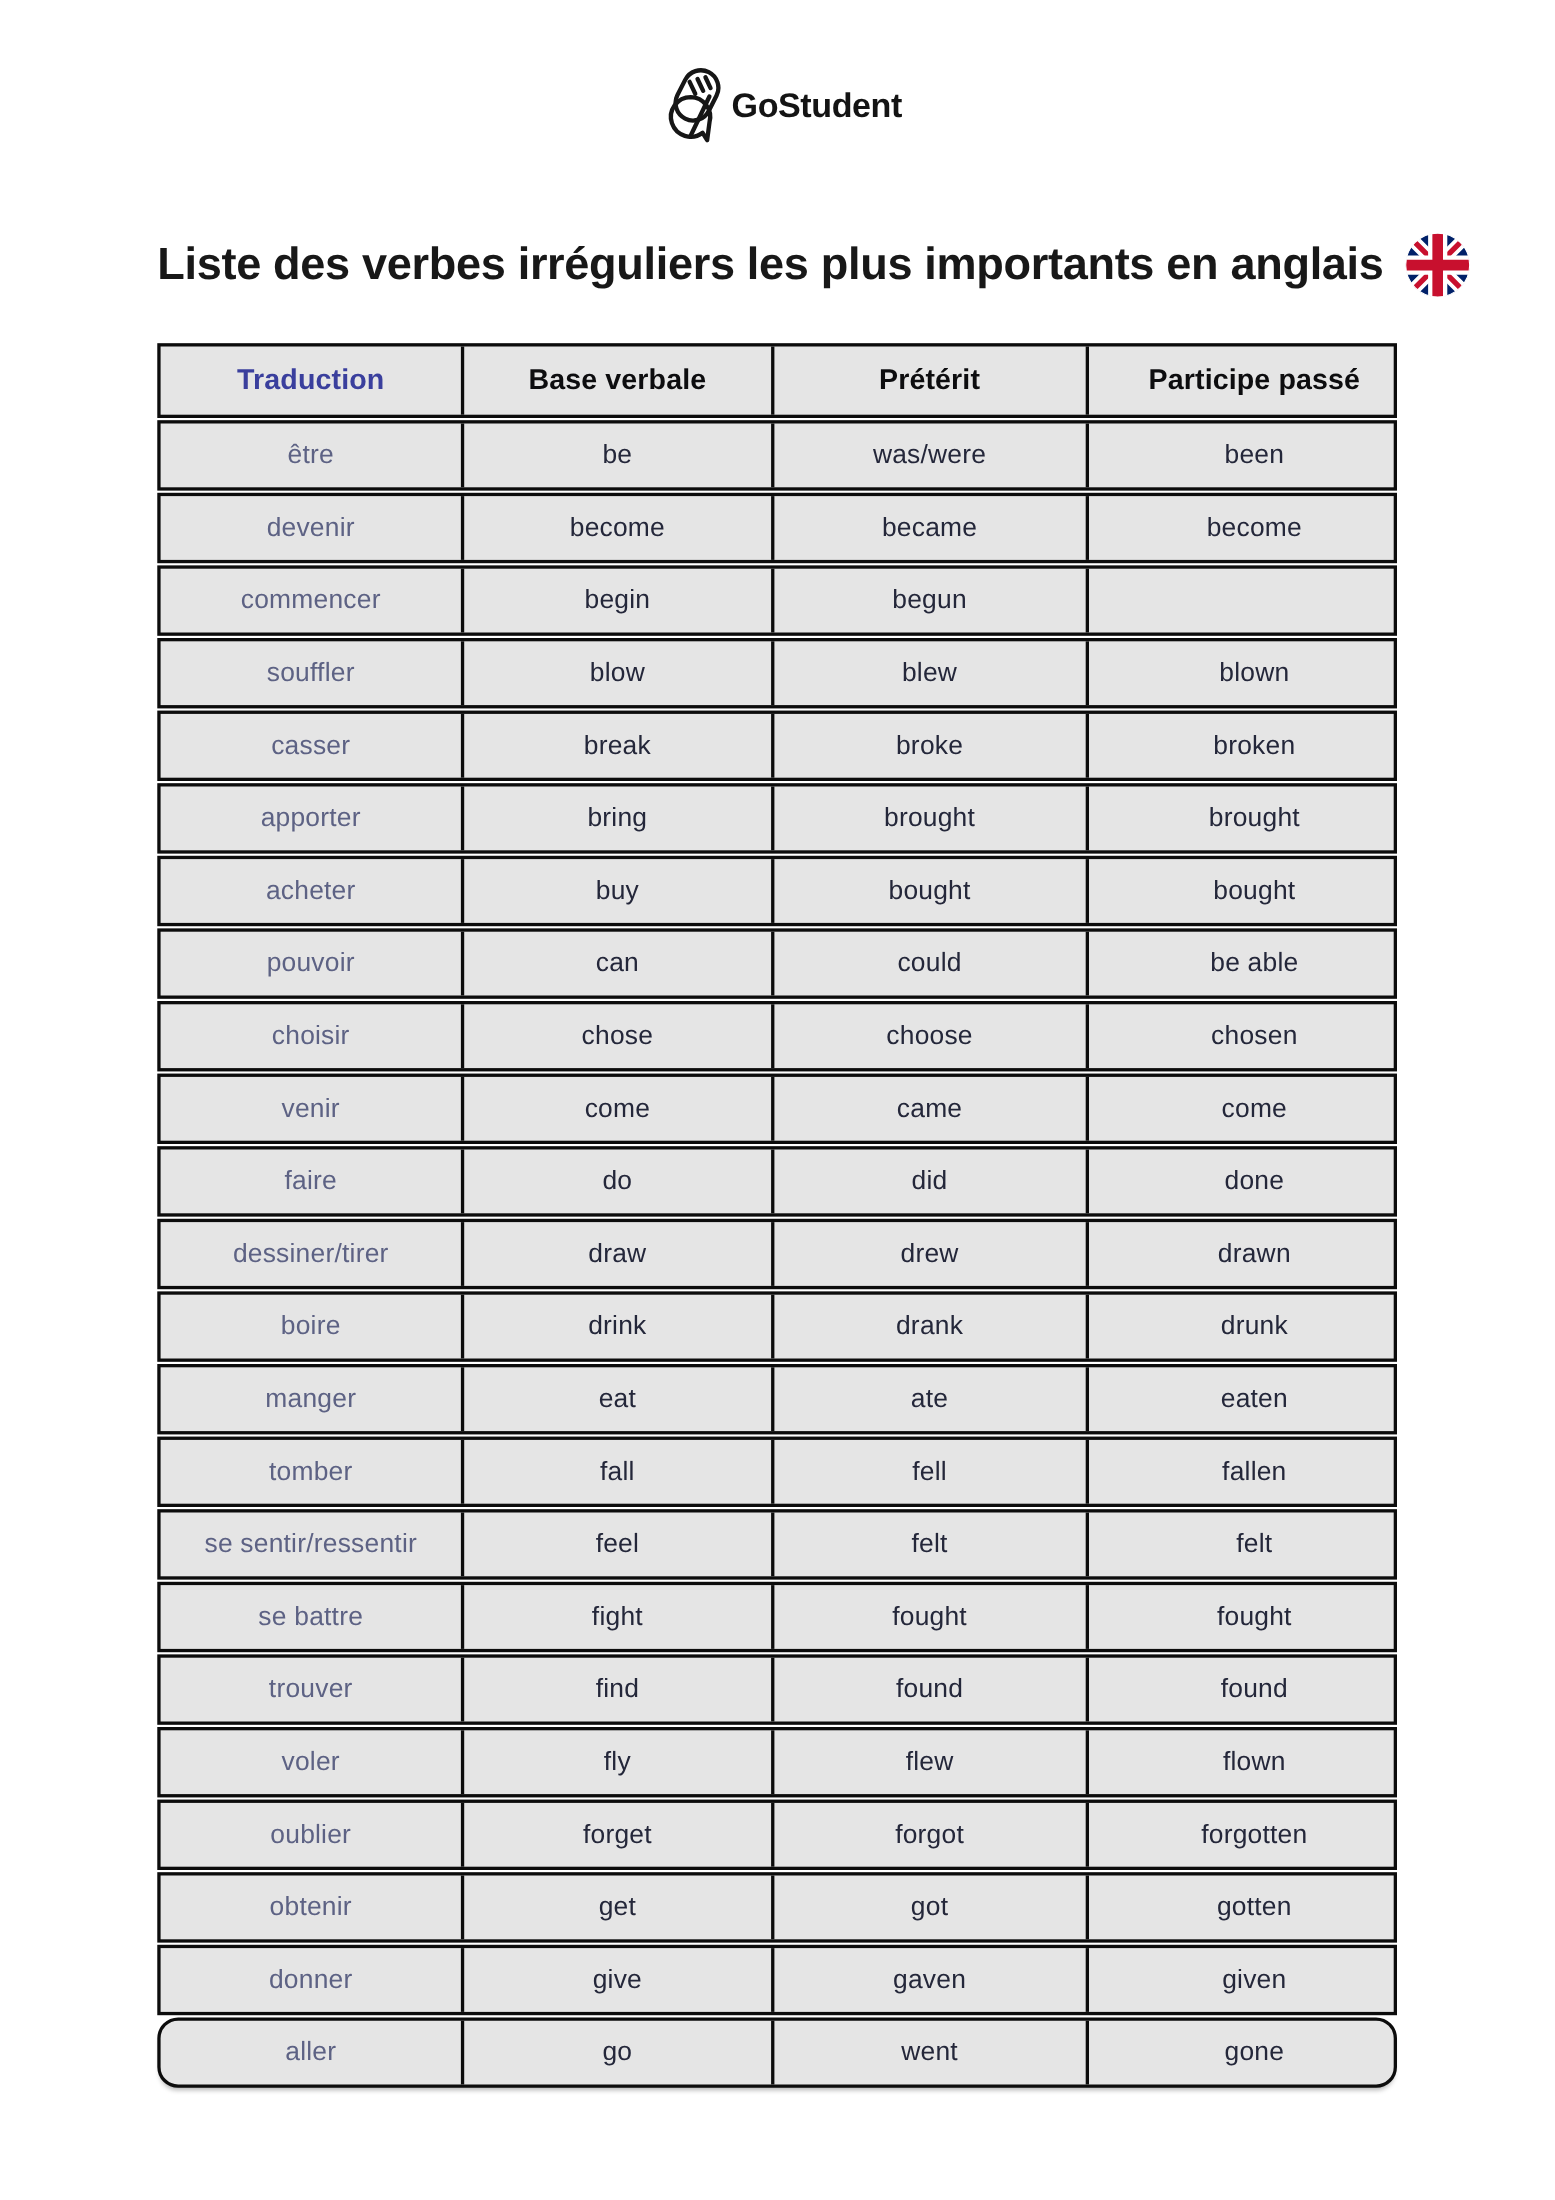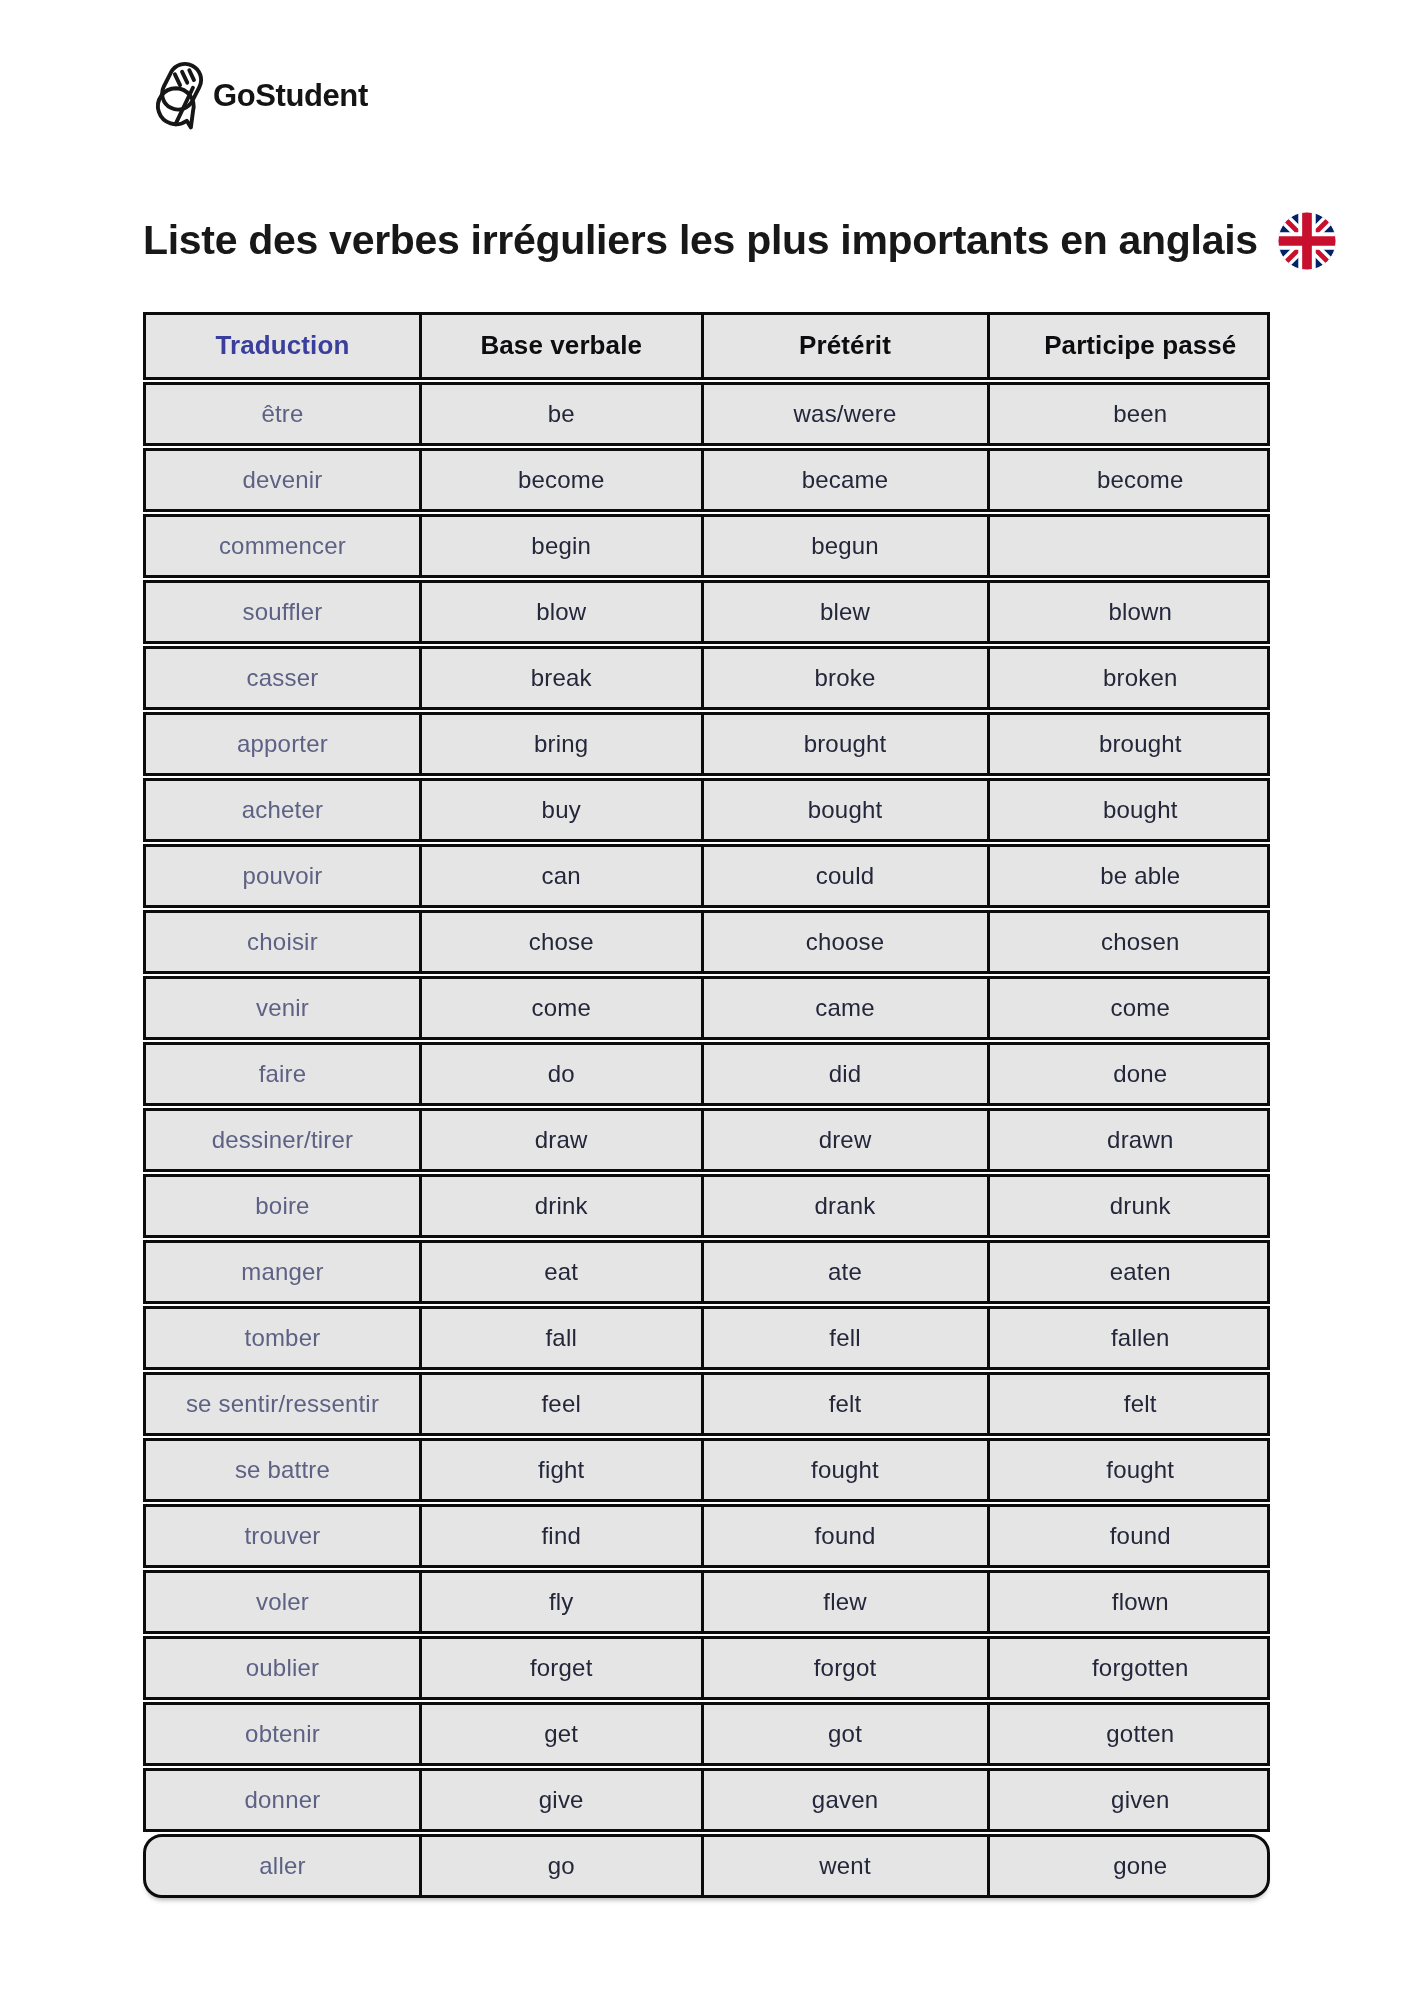--- a/index.html
+++ b/index.html
@@ -12,20 +12,21 @@
     overflow: hidden;
   }
   .content {
     padding: 60px 142px 0 143px;
   }
   
   .logo-row {
     display: flex;
     align-items: center;
     height: 72px;
+    justify-content: center;
   }
   .logo-icon svg { display: block; }
   .logo-text {
     font-size: 31px;
     font-weight: 600;
     color: #141414;
     letter-spacing: -0.4px;
   }
   
   .title-row {

